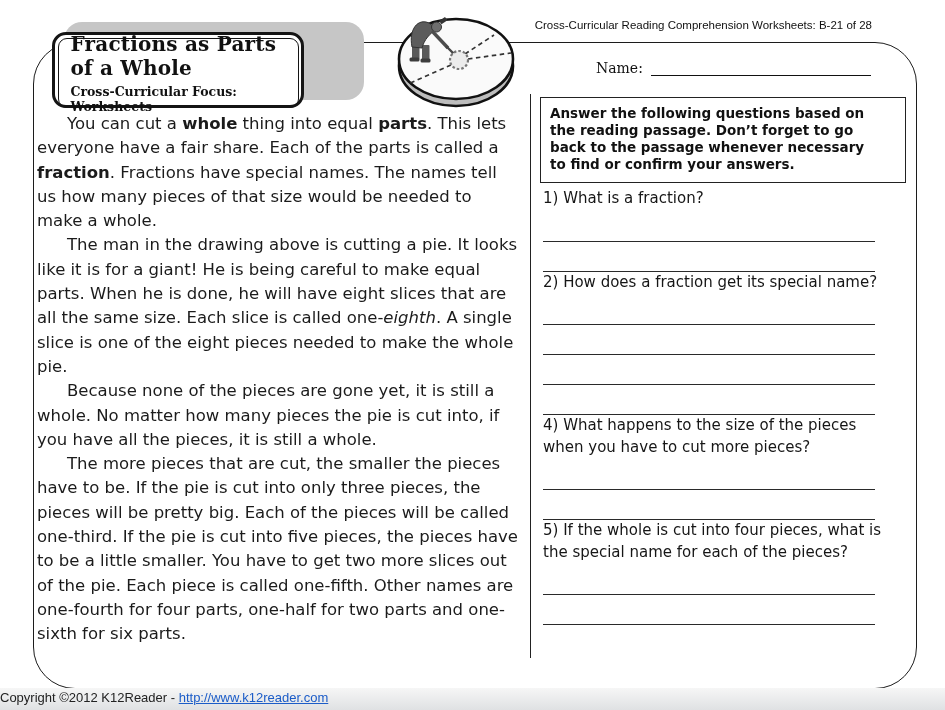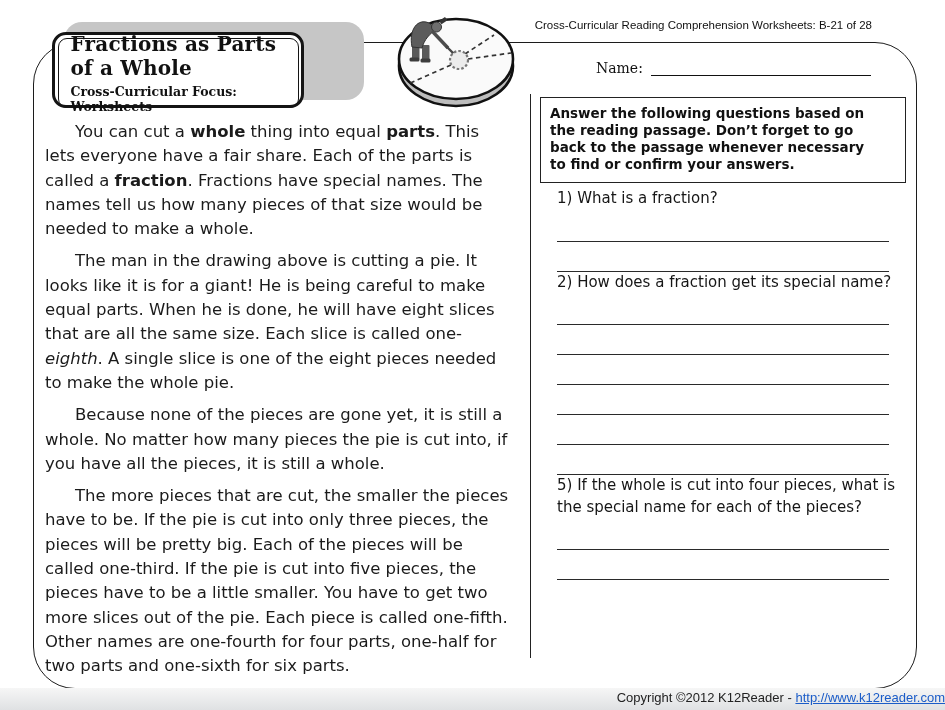--- a/index.html
+++ b/index.html
@@ -42,38 +42,38 @@
   }
   .pie{position:absolute;left:392px;top:10px;z-index:2;}
   .name-row{position:absolute;left:596px;top:60px;z-index:2;display:flex;align-items:flex-end;}
   .name-label{font-family:"DejaVu Serif",serif;font-weight:normal;font-size:14px;color:#111;}
   .name-line{display:inline-block;width:220px;border-bottom:1.6px solid #111;height:14px;margin-left:8px;}
   
   #passage{
     position:absolute;left:37px;top:112px;width:482px;
     font-size:16.5px;line-height:24.3px;color:#1b1b1b;z-index:1;
   }
-  #passage p{margin:8px;text-indent:30px;}
+  #passage p{margin:0;text-indent:30px;}
   
   .instructions{
     position:absolute;left:540px;top:97px;width:366px;box-sizing:border-box;
     border:1.6px solid #222;padding:7px 25px 9px 9px;
     font-weight:bold;font-size:13.5px;line-height:17px;color:#111;z-index:2;background:#fff;
   }
   #questions{
     position:absolute;left:543px;top:188px;width:352px;
-    font-size:15px;line-height:21.5px;color:#161616;z-index:2;margin-left:14px;
+    font-size:15px;line-height:21.5px;color:#161616;z-index:2;
   }
   .q-text{margin-bottom:2px;}
   .ans-line{height:29px;border-bottom:1.6px solid #2a2a2a;width:332px;}
   
   .footer{
     position:absolute;left:0;top:688px;width:945px;height:22px;
     background:linear-gradient(#f6f6f6,#dfe1e3);
-    text-align:right;font-family:"Liberation Sans",sans-serif;font-size:13px;
+    text-align:left;font-family:"Liberation Sans",sans-serif;font-size:13px;
     line-height:20px;color:#222;z-index:3;
   }
   .footer-link{color:#1b5cc8;text-decoration:underline;cursor:pointer;}
 </style>
 </head>
 <body>
 
 <div class="header-meta">Cross-Curricular Reading Comprehension Worksheets: B-21 of 28</div>
 
 <div class="main-border"></div>
@@ -137,20 +137,21 @@
     <div class="question">
       <div class="q-text">2) How does a fraction get its special name?</div>
       <div class="ans-line"></div>
       <div class="ans-line"></div>
     </div>
     <div class="question">
       <div class="ans-line"></div>
       <div class="ans-line"></div>
     </div>
     <div class="question">
+      <div class="q-text">4) What happens to the size of the pieces when you have to cut more pieces?</div>
       <div class="ans-line"></div>
       <div class="ans-line"></div>
     </div>
     <div class="question">
       <div class="q-text">5) If the whole is cut into four pieces, what is the special name for each of the pieces?</div>
       <div class="ans-line"></div>
       <div class="ans-line"></div>
     </div>
   </div>
 

